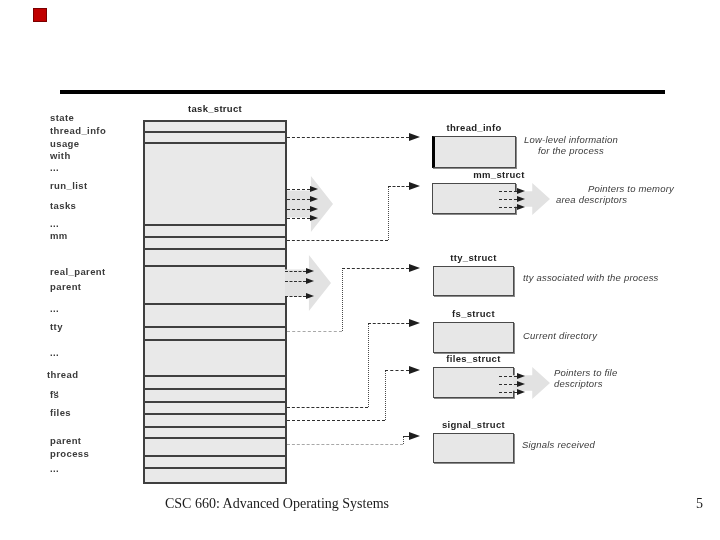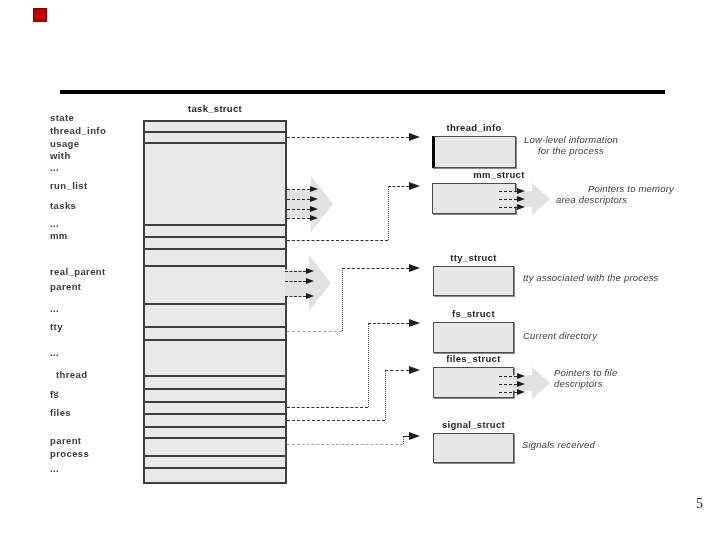--- a/index.html
+++ b/index.html
@@ -70,21 +70,21 @@
       <div class="fld" style="left: 50px; top: 163px;">...</div>
       <div class="fld" style="left: 50px; top: 181px;">run_list</div>
       <div class="fld" style="left: 50px; top: 201px;">tasks</div>
       <div class="fld" style="left: 50px; top: 219px;">...</div>
       <div class="fld" style="left: 50px; top: 231px;">mm</div>
       <div class="fld" style="left: 50px; top: 267px;">real_parent</div>
       <div class="fld" style="left: 50px; top: 282px;">parent</div>
       <div class="fld" style="left: 50px; top: 304px;">...</div>
       <div class="fld" style="left: 50px; top: 322px;">tty</div>
       <div class="fld" style="left: 50px; top: 348px;">...</div>
-      <div class="fld" style="left: 56px; top: 370px;">thread</div>
+      <div class="fld" style="left: 47px; top: 370px;">thread</div>
       <div class="fld" style="left: 50px; top: 385px;">...</div>
       <div class="fld" style="left: 50px; top: 390px;">fs</div>
       <div class="fld" style="left: 50px; top: 408px;">files</div>
       <div class="fld" style="left: 50px; top: 436px;">parent</div>
       <div class="fld" style="left: 50px; top: 449px;">process</div>
       <div class="fld" style="left: 50px; top: 464px;">...</div>
       <div class="structlabel" style="left: 426px; top: 122px; width: 96px;">thread_info</div>
       <div class="sbox thickleft" style="left: 432px; top: 136px; width: 84px; height: 32px;"></div>
       <div class="anno" style="left: 524px; top: 134px;">Low-level information</div>
       <div class="anno" style="left: 524px; top: 145px; margin-left: 14px;">for the process</div>
@@ -151,14 +151,15 @@
       <div class="head-s" style="left: 517px; top: 196px;"></div>
       <div class="dashH" style="left: 499px; top: 207px; width: 18px;"></div>
       <div class="head-s" style="left: 517px; top: 204px;"></div>
       <div class="dashH" style="left: 499px; top: 376px; width: 18px;"></div>
       <div class="head-s" style="left: 517px; top: 373px;"></div>
       <div class="dashH" style="left: 499px; top: 384px; width: 18px;"></div>
       <div class="head-s" style="left: 517px; top: 381px;"></div>
       <div class="dashH" style="left: 499px; top: 392px; width: 18px;"></div>
       <div class="head-s" style="left: 517px; top: 389px;"></div>
     </div>
+  <div class="footer">CSC 660: Advanced Operating Systems</div>
   <div class="pagenum">5</div>
 </div>
 
 </body></html>

